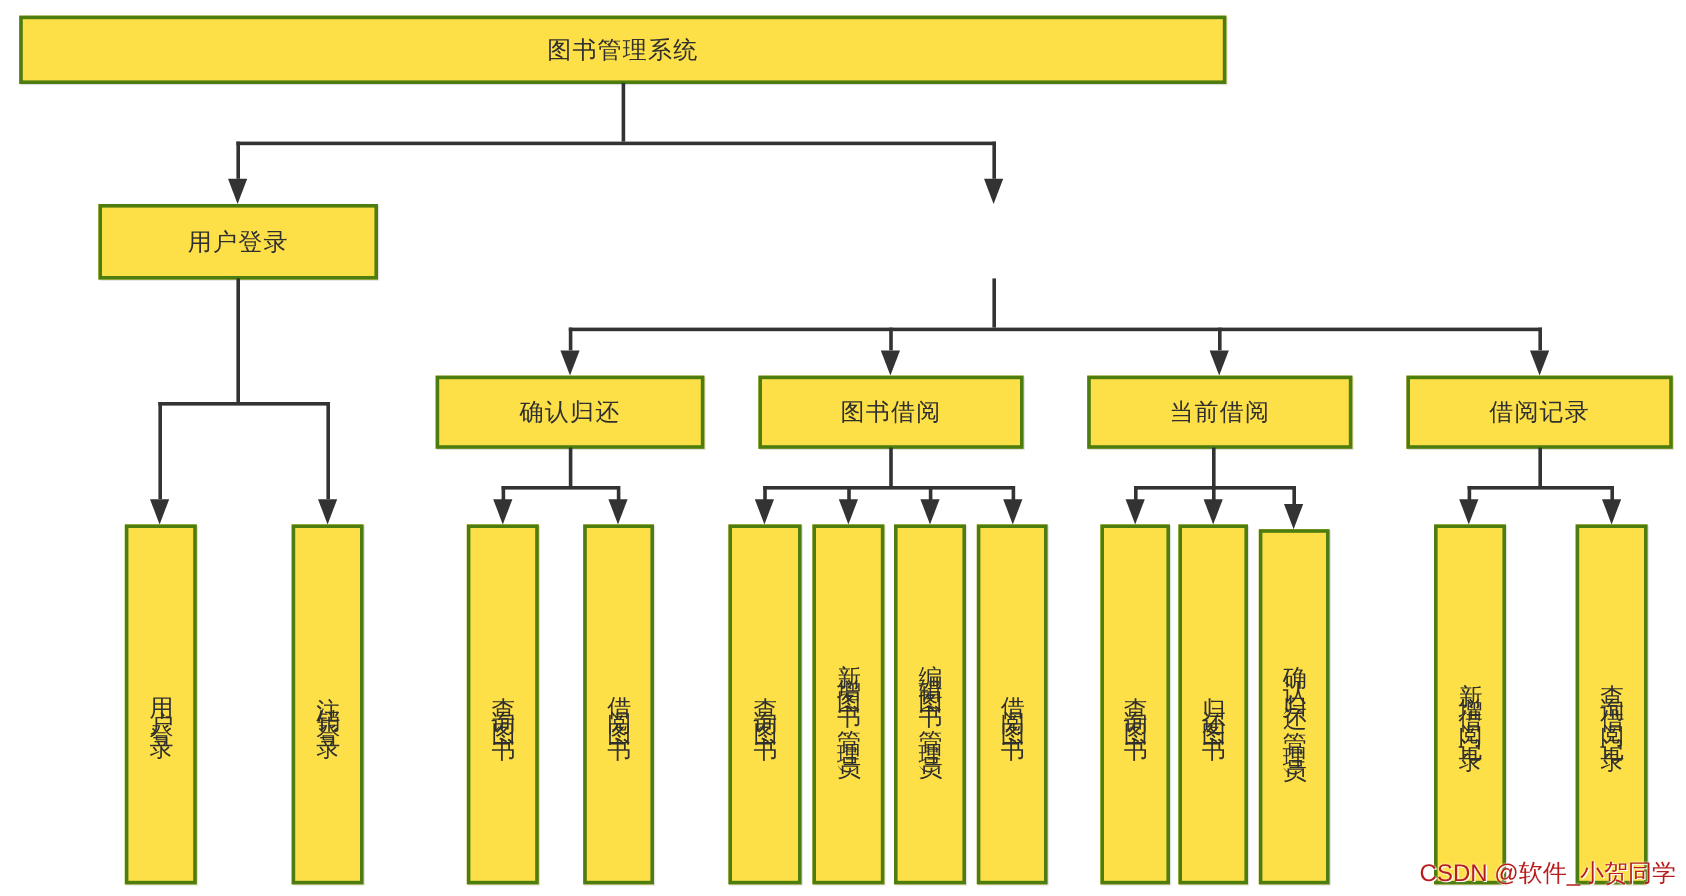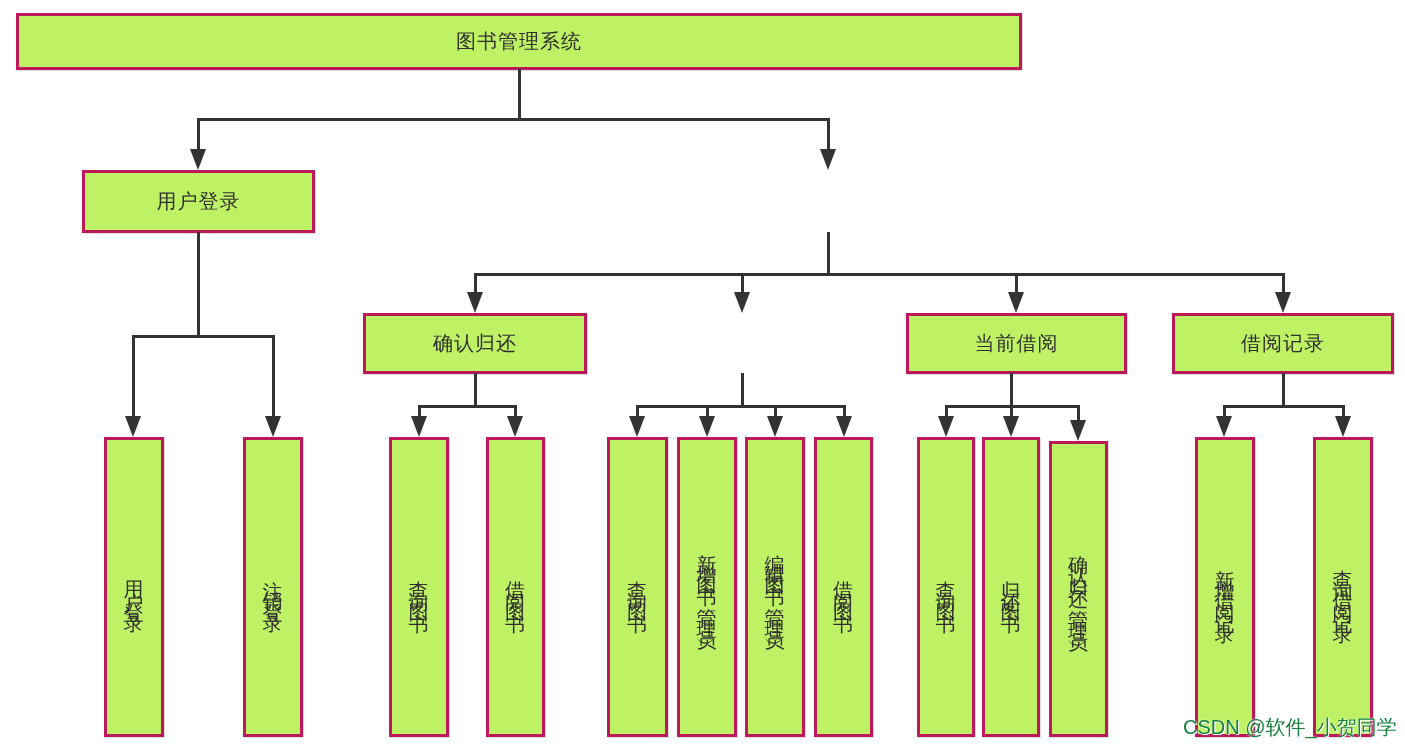--- a/index.html
+++ b/index.html
@@ -2,42 +2,42 @@
 <html><head>
 <meta charset="utf-8">
 <style>
   html,body{margin:0;padding:0;background:#ffffff;}
   #stage{
     position:relative;width:1405px;height:747px;background:#ffffff;overflow:hidden;
     font-family:"Liberation Sans","DejaVu Sans",sans-serif;color:#2f2f2f;
   }
   
   .hbox,.vbox{
-    position:absolute;box-sizing:border-box;background:#bef264;
-    border:3px solid #be185d;display:flex;align-items:center;justify-content:center;
+    position:absolute;box-sizing:border-box;background:#fde047;
+    border:3px solid #4d7c0f;display:flex;align-items:center;justify-content:center;
     box-shadow:1px 1px 0 rgba(0,0,0,0.12);
     text-align:center;
   }
   .hbox{font-size:20px;letter-spacing:1px;}
   .vbox span{
     writing-mode:vertical-rl;text-orientation:mixed;
     font-size:20px;letter-spacing:11px;line-height:1;white-space:nowrap;
   }
   
   .vl,.hl{position:absolute;background:#333333;}
   .vl{width:3px;}
   .hl{height:3px;}
   .ah{
     position:absolute;width:0;height:0;
     border-left:8px solid transparent;border-right:8px solid transparent;
     border-top:21px solid #333333;
   }
   #watermark{
     position:absolute;left:1183px;top:714px;z-index:5;
-    font-size:20px;color:#15803d;text-shadow:0 0 2px #ffffff,1px 1px 0 #ffffff;
+    font-size:20px;color:#b91c1c;text-shadow:0 0 2px #ffffff,1px 1px 0 #ffffff;
     white-space:nowrap;
   }
 </style>
 </head>
 <body>
 
 <div id="stage">
 
   <div class="hbox" style="left:16px;top:13px;width:1006px;height:57px;">
     <span>图书管理系统</span>
@@ -67,20 +67,23 @@
   <div class="ah" style="left:467px;top:292px;"></div>
   <div class="vl" style="left:741px;top:273px;height:19px;"></div>
   <div class="ah" style="left:734px;top:292px;"></div>
   <div class="vl" style="left:1015px;top:273px;height:19px;"></div>
   <div class="ah" style="left:1008px;top:292px;"></div>
   <div class="vl" style="left:1282px;top:273px;height:19px;"></div>
   <div class="ah" style="left:1275px;top:292px;"></div>
 
   <div class="hbox" style="left:363px;top:313px;width:224px;height:61px;">
     <span>确认归还</span>
+  </div>
+  <div class="hbox" style="left:632px;top:313px;width:221px;height:61px;">
+    <span>图书借阅</span>
   </div>
   <div class="hbox" style="left:906px;top:313px;width:221px;height:61px;">
     <span>当前借阅</span>
   </div>
   <div class="hbox" style="left:1172px;top:313px;width:222px;height:61px;">
     <span>借阅记录</span>
   </div>
 
   <div class="vl" style="left:474px;top:373px;height:32px;"></div>
   <div class="hl" style="left:418px;top:405px;width:98px;"></div>

